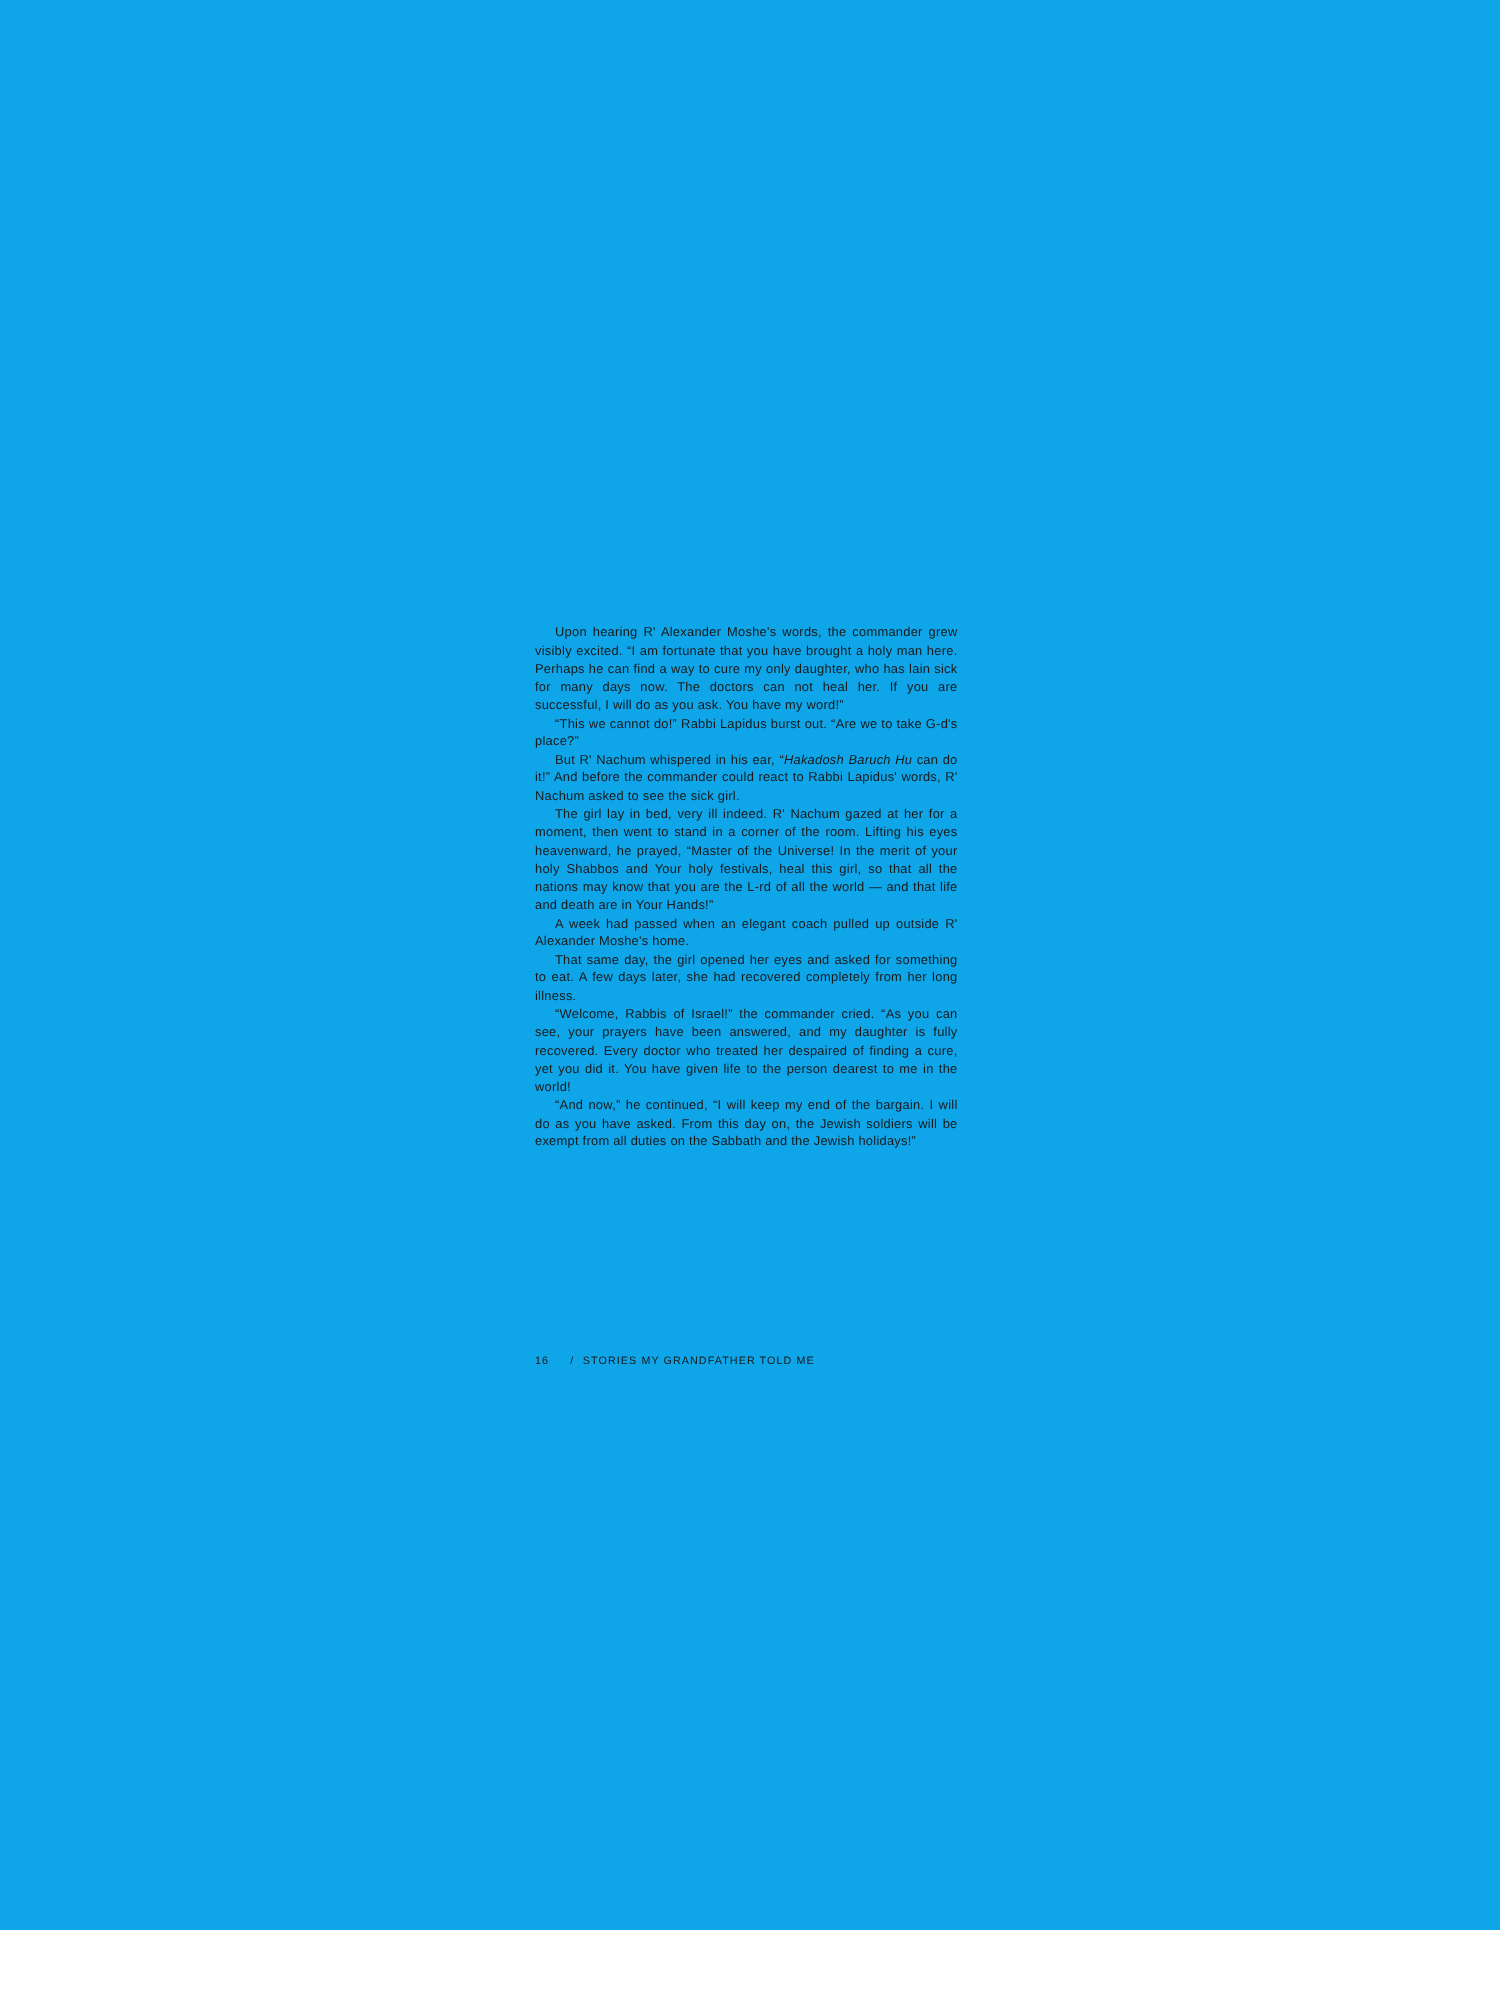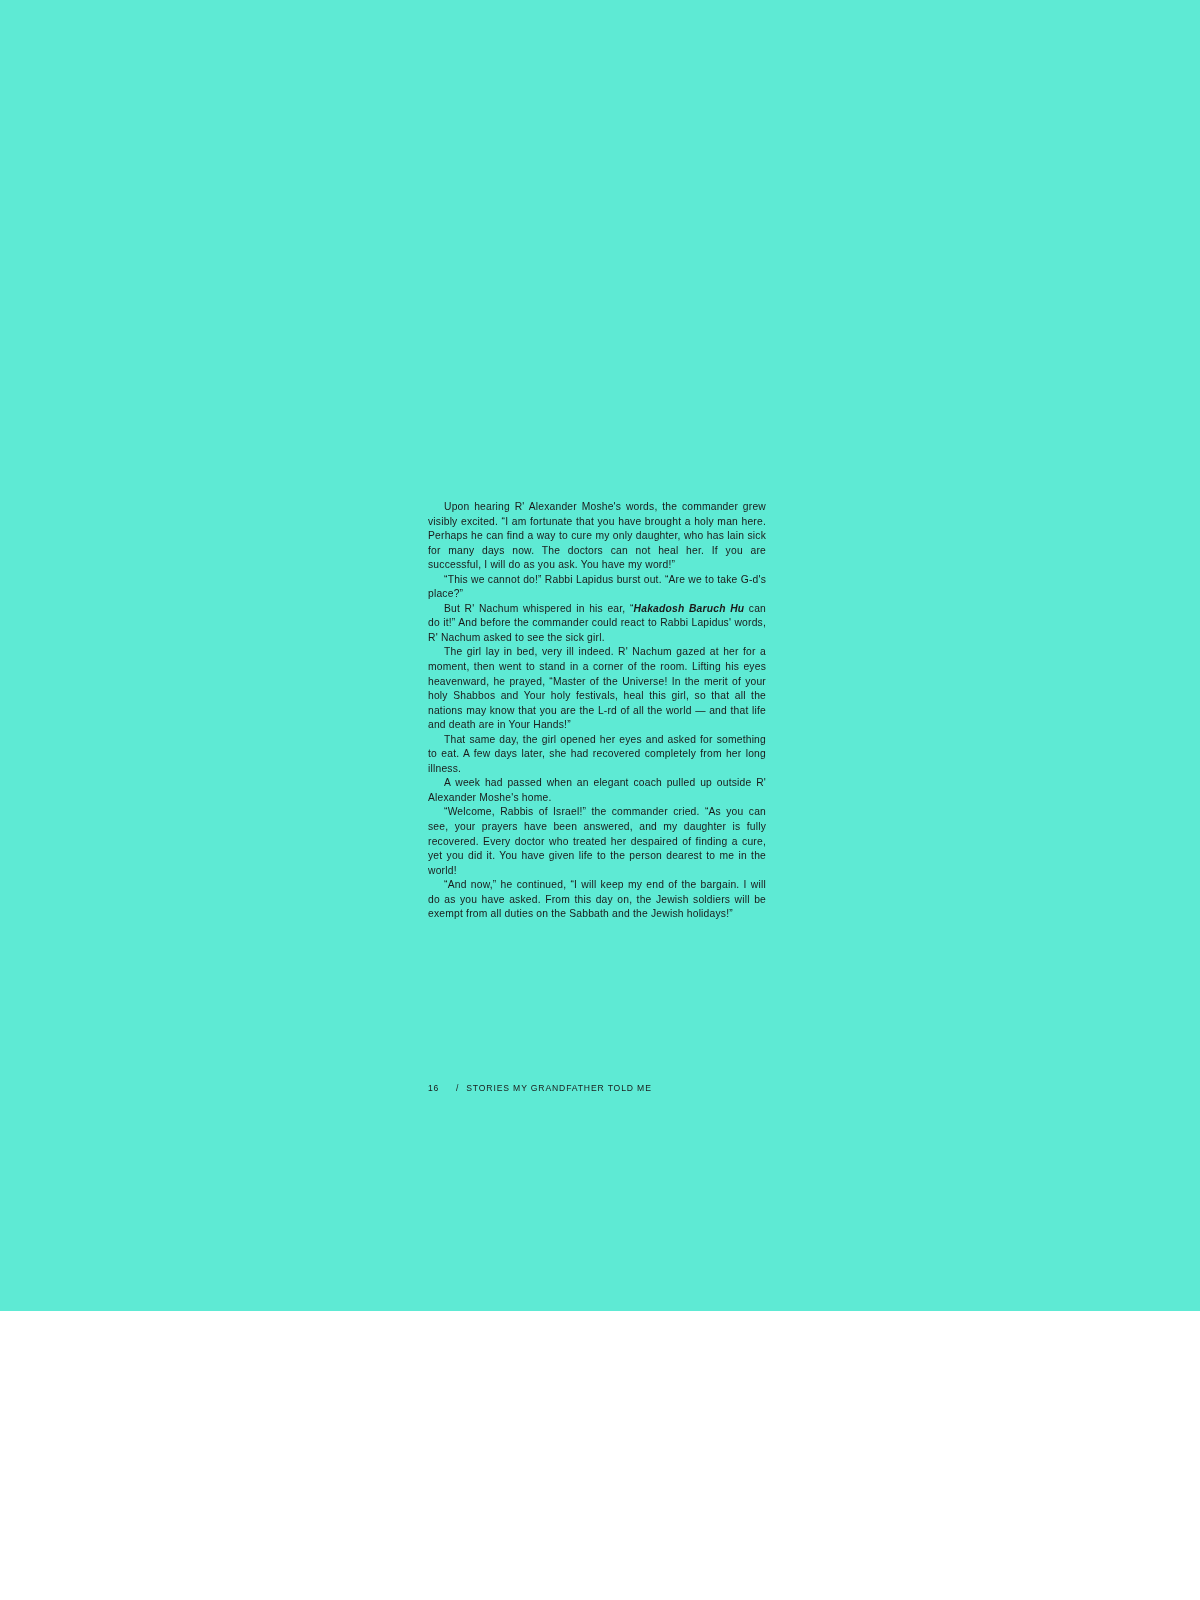--- a/index.html
+++ b/index.html
@@ -13,22 +13,22 @@
     font-family: "Liberation Sans", sans-serif;
     color: #000000;
     position: relative;
     overflow: hidden;
   }
   .page {
     position: absolute;
     left: 0;
     top: 0;
     width: 1200px;
-    height: 1311px;
-    background: #5eead4;
+    height: 1544px;
+    background: #0ea5e9;
   }
   .text-block {
     position: absolute;
     left: 428px;
     top: 500px;
     width: 338px;
   }
   .para {
     margin: 0;
     font-size: 10.3px;
@@ -37,21 +37,20 @@
     text-justify: inter-word;
     color: #1a1a1a;
     font-family: "Liberation Sans", sans-serif;
     letter-spacing: 0.02em;
   }
   .para.indent {
     text-indent: 16px;
   }
   .para em {
     font-style: italic;
-    font-weight: bold;
   }
   .footer {
     position: absolute;
     left: 428px;
     top: 1083px;
     width: 400px;
     font-size: 8.6px;
     letter-spacing: 0.09em;
     color: #1a1a1a;
     white-space: nowrap;
@@ -75,23 +74,23 @@
 
     <p class="para indent">Upon hearing R' Alexander Moshe's words, the commander grew visibly excited. “I am fortunate that you have brought a holy man here. Perhaps he can find a way to cure my only daughter, who has lain sick for many days now. The doctors can not heal her. If you are successful, I will do as you ask. You have my word!”</p>
 
     <p class="para indent">“This we cannot do!” Rabbi Lapidus burst out. “Are we to take G-d's place?”</p>
 
     <p class="para indent"><span>But R' Nachum whispered in his ear, “</span><em>Hakadosh Baruch Hu</em><span> can do it!” And before the commander could react to Rabbi Lapidus' words, R' Nachum asked to see the sick girl.</span></p>
 
     <p class="para indent">The girl lay in bed, very ill indeed. R' Nachum gazed at her for a moment, then went to stand in a corner of the room. Lifting his eyes heavenward, he prayed, “Master of the Universe! In the merit of your holy Shabbos and Your holy festivals, heal this girl, so that all the nations may know that you are the L-rd of all the world — and that life and death are in Your Hands!”</p>
 
 
+    <p class="para indent">A week had passed when an elegant coach pulled up outside R' Alexander Moshe's home.</p>
+
     <p class="para indent">That same day, the girl opened her eyes and asked for something to eat. A few days later, she had recovered completely from her long illness.</p>
-
-    <p class="para indent">A week had passed when an elegant coach pulled up outside R' Alexander Moshe's home.</p>
 
 
 
     <p class="para indent">“Welcome, Rabbis of Israel!” the commander cried. “As you can see, your prayers have been answered, and my daughter is fully recovered. Every doctor who treated her despaired of finding a cure, yet you did it. You have given life to the person dearest to me in the world!</p>
 
     <p class="para indent">“And now,” he continued, “I will keep my end of the bargain. I will do as you have asked. From this day on, the Jewish soldiers will be exempt from all duties on the Sabbath and the Jewish holidays!”</p>
 
   </div>
 
   <div class="footer">

